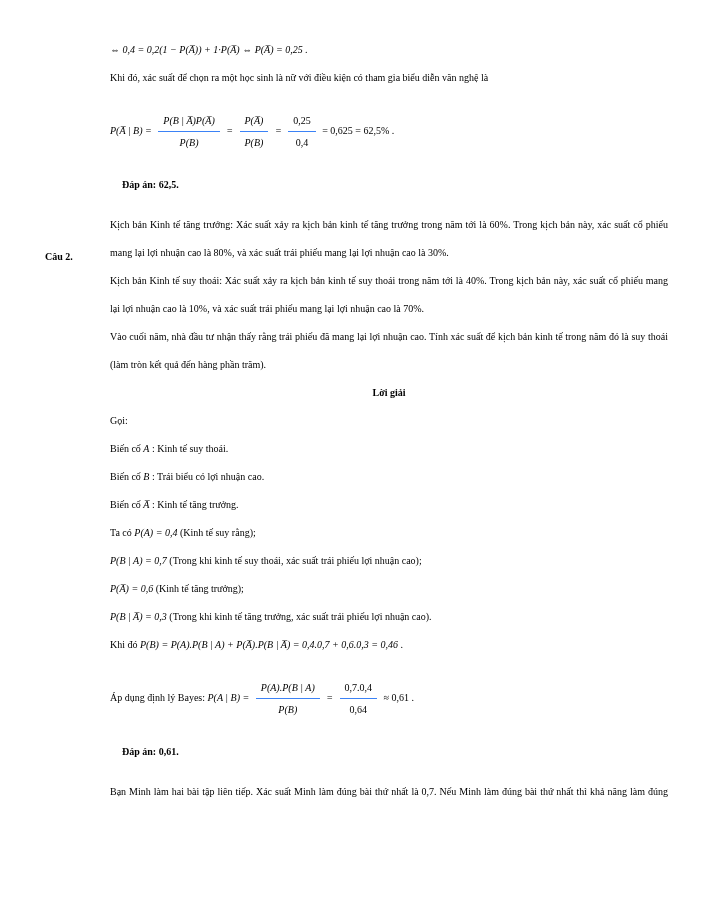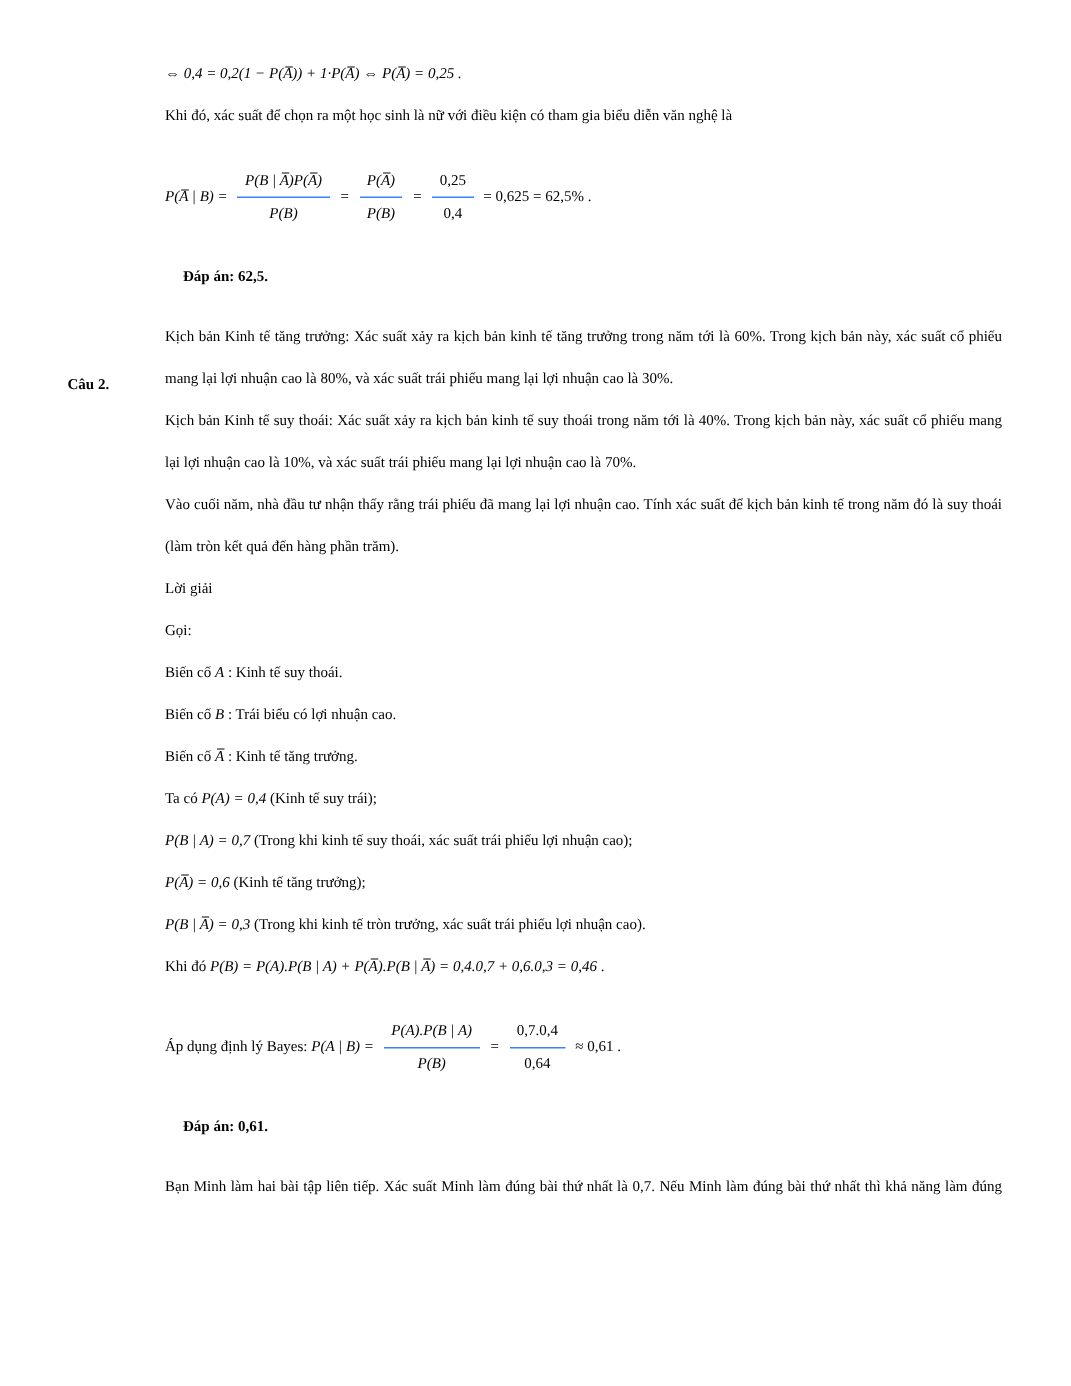--- a/index.html
+++ b/index.html
@@ -34,21 +34,22 @@
   .question { position: relative; }
   .q-label {
     position: absolute;
     left: -65px;
     top: 0;
     font-weight: bold;
     line-height: 28px;
     margin-top: 32px;
   }
   .solution-heading {
-    font-weight: normal;
+    text-align: center;
+    font-weight: bold;
     line-height: 28px;
   }
   .formula-line {
     margin: 19px 0;
     line-height: 22px;
   }
   .frac {
     display: inline-block;
     vertical-align: middle;
     text-align: center;
@@ -100,27 +101,27 @@
     <div class="solution-heading">Lời giải</div>
 
     <p class="para">Gọi:</p>
 
     <p class="para"><span>Biến cố </span><span class="math">A</span><span> : Kinh tế suy thoái.</span></p>
 
     <p class="para"><span>Biến cố </span><span class="math">B</span><span> : Trái biểu có lợi nhuận cao.</span></p>
 
     <p class="para"><span>Biến cố </span><span class="math">A̅</span><span> : Kinh tế tăng trưởng.</span></p>
 
-    <p class="para"><span>Ta có </span><span class="math">P(A) = 0,4</span><span> (Kinh tế suy trái);</span></p>
+    <p class="para"><span>Ta có </span><span class="math">P(A) = 0,4</span><span> (Kinh tế suy rằng);</span></p>
 
     <p class="para"><span></span><span class="math">P(B | A) = 0,7</span><span> (Trong khi kinh tế suy thoái, xác suất trái phiếu lợi nhuận cao);</span></p>
 
     <p class="para"><span></span><span class="math">P(A̅) = 0,6</span><span> (Kinh tế tăng trưởng);</span></p>
 
-    <p class="para"><span></span><span class="math">P(B | A̅) = 0,3</span><span> (Trong khi kinh tế tròn trưởng, xác suất trái phiếu lợi nhuận cao).</span></p>
+    <p class="para"><span></span><span class="math">P(B | A̅) = 0,3</span><span> (Trong khi kinh tế tăng trưởng, xác suất trái phiếu lợi nhuận cao).</span></p>
 
     <p class="para"><span>Khi đó </span><span class="math">P(B) = P(A).P(B | A) + P(A̅).P(B | A̅) = 0,4.0,7 + 0,6.0,3 = 0,46</span><span> .</span></p>
 
     <div class="formula-line">
       <span>Áp dụng định lý Bayes: </span><span class="math">P(A | B) = </span><span class="frac"><span class="num math">P(A).P(B | A)</span><span class="den math">P(B)</span></span><span class="math"> = </span><span class="frac"><span class="num">0,7.0,4</span><span class="den">0,64</span></span><span> ≈ 0,61 .</span>
     </div>
 
     <p class="answer">Đáp án: 0,61.</p>
 
     <div class="question">

